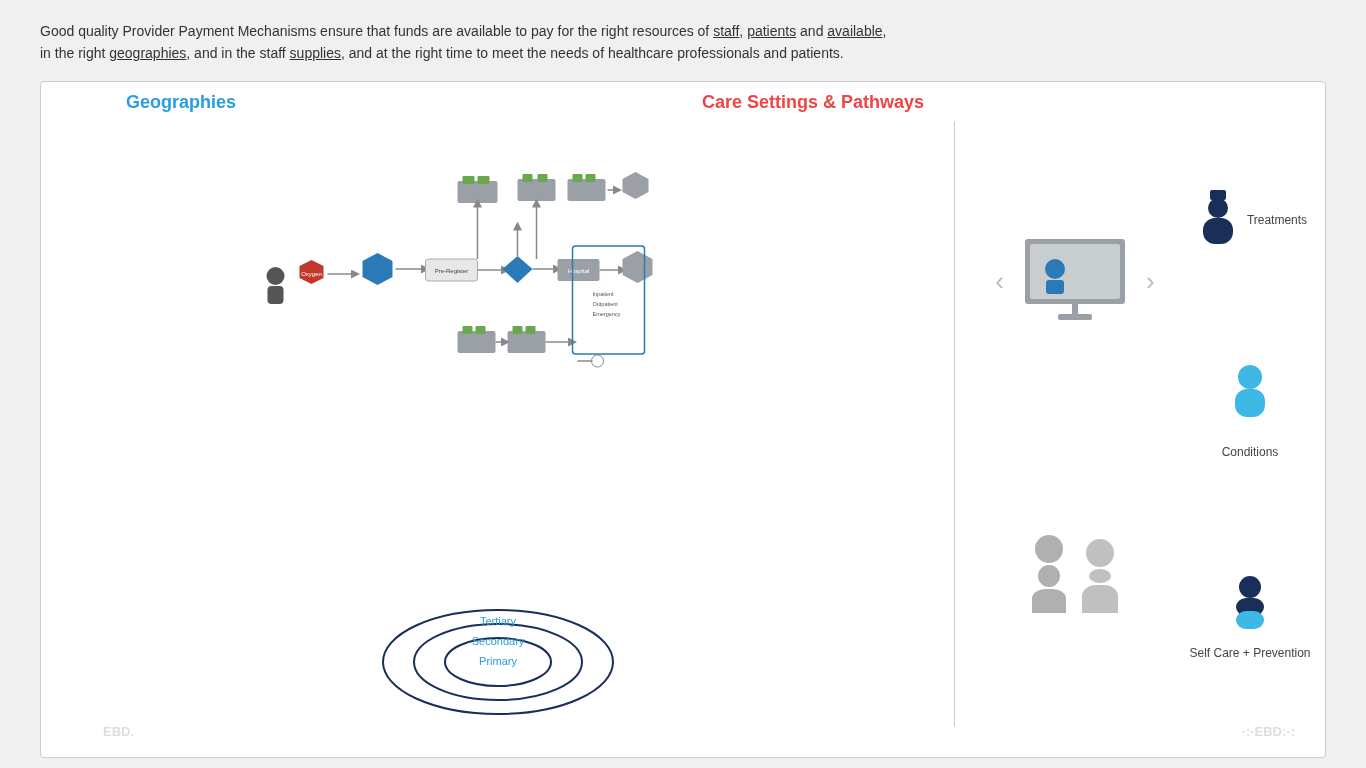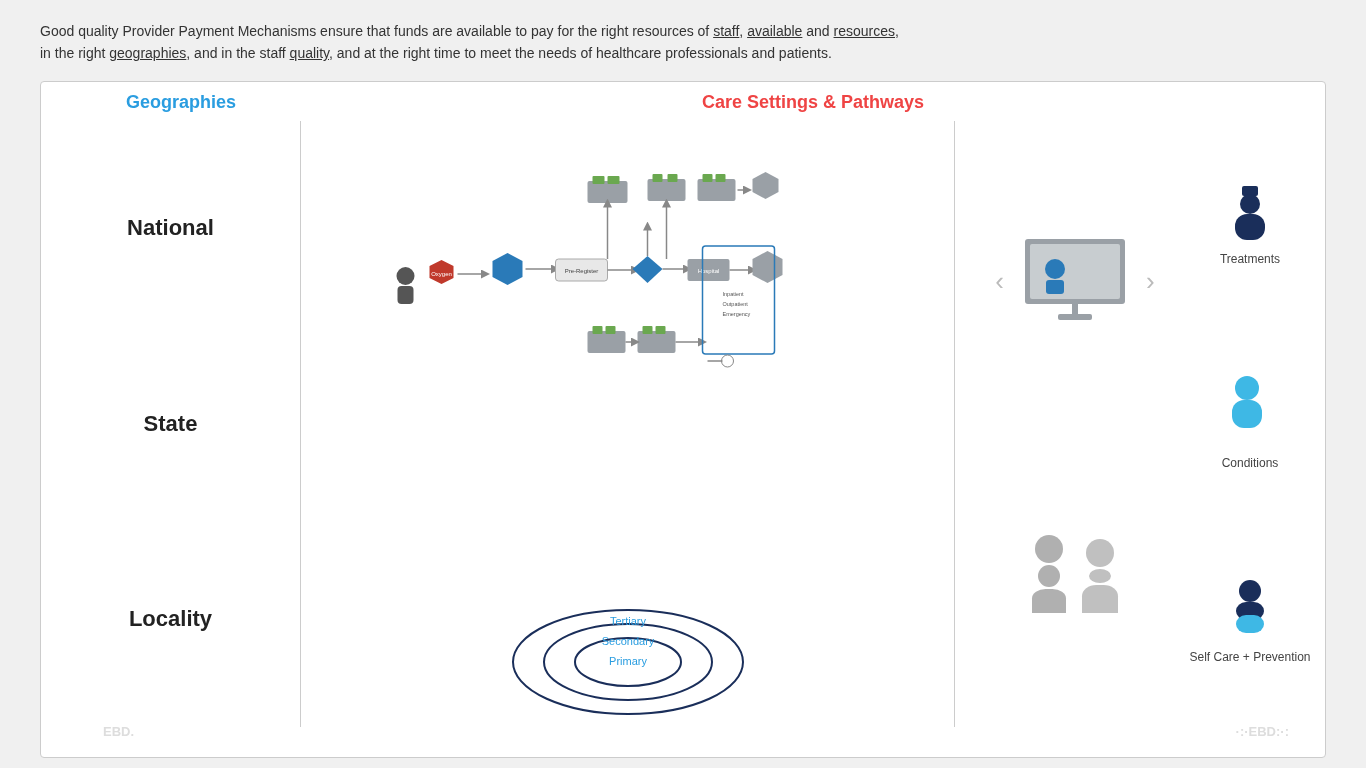--- a/index.html
+++ b/index.html
@@ -189,48 +189,43 @@
       left: 30px;
       color: #ddd;
       font-size: 13px;
       font-weight: bold;
       margin-left: 32px;
     }
 
     .footer-text-right {
       position: absolute;
       bottom: 8px;
-      right: 36px;
+      right: 30px;
       color: #ddd;
       font-size: 13px;
       font-weight: bold;
     }
   </style>
 </head>
 <body>
 
 <p class="intro-text">
-  <span>Good quality Provider Payment Mechanisms ensure that funds are available to pay for the right resources of </span><u>staff</u><span>, </span><u>available</u><span> and </span><u>resources</u><span>,</span><br>
-  <span>in the right </span><u>geographies</u><span>, and in the staff </span><u>quality</u><span>, and at the right time to meet the needs of healthcare professionals and patients.</span>
+  <span>Good quality Provider Payment Mechanisms ensure that funds are available to pay for the right resources of </span><u>staff</u><span>, </span><u>patients</u><span> and </span><u>available</u><span>,</span><br>
+  <span>in the right </span><u>geographies</u><span>, and in the staff </span><u>supplies</u><span>, and at the right time to meet the needs of healthcare professionals and patients.</span>
 </p>
 
 <div class="main-box">
 
   <div class="columns-header">
     <div class="col-geo-header">Geographies</div>
     <div class="col-care-header">Care Settings &amp; Pathways</div>
   </div>
 
   <div class="content-area">
 
-    <div class="geo-col">
-      <div class="geo-label">National</div>
-      <div class="geo-label">State</div>
-      <div class="geo-label">Locality</div>
-    </div>
 
     <div class="care-col">
 
       <div class="flow-diagram">
         <svg class="flow-svg" viewBox="0 0 500 260" xmlns="http://www.w3.org/2000/svg">
 
           <circle cx="28" cy="145" r="9" fill="#555"></circle>
           <rect x="20" y="155" width="16" height="18" rx="4" fill="#555"></rect>
 
           <polygon points="52,135 64,129 76,135 76,147 64,153 52,147" fill="#c0392b"></polygon>
@@ -354,31 +349,31 @@
           <div class="patient-grey">
             <div class="p-head" style="width:28px;height:28px;background:#c0c0c0;border-radius:50%;"></div>
             <div style="width:22px;height:14px;background:#c0c0c0;border-radius:50%;"></div>
             <div style="width:36px;height:28px;background:#c0c0c0;border-radius:40% 40% 0 0;"></div>
           </div>
         </div>
       </div>
 
       <div class="hcp-right">
 
-        <div style="display:flex;flex-direction:column;align-items:center;gap:4px;">
+        <div style="display:flex;flex-direction:row;align-items:center;gap:4px;">
           <svg viewBox="0 0 50 60" width="50" height="60">
 
             <rect x="17" y="2" width="16" height="10" rx="2" fill="#1a2e5a"></rect>
             <circle cx="25" cy="20" r="10" fill="#1a2e5a"></circle>
             <rect x="10" y="30" width="30" height="26" rx="12" fill="#1a2e5a"></rect>
           </svg>
           <span class="icon-label">Treatments</span>
         </div>
 
-        <div style="display:flex;flex-direction:column;gap:20px;">
+        <div style="display:flex;flex-direction:column;align-items:center;gap:20px;">
           <svg viewBox="0 0 50 60" width="50" height="60">
             <circle cx="25" cy="16" r="12" fill="#3eb8e5"></circle>
             <rect x="10" y="28" width="30" height="28" rx="12" fill="#3eb8e5"></rect>
           </svg>
           <span class="icon-label">Conditions</span>
         </div>
 
         <div style="display:flex;flex-direction:column;align-items:center;gap:4px;">
           <svg viewBox="0 0 50 65" width="50" height="65">
             <circle cx="25" cy="14" r="11" fill="#1a2e5a"></circle>

